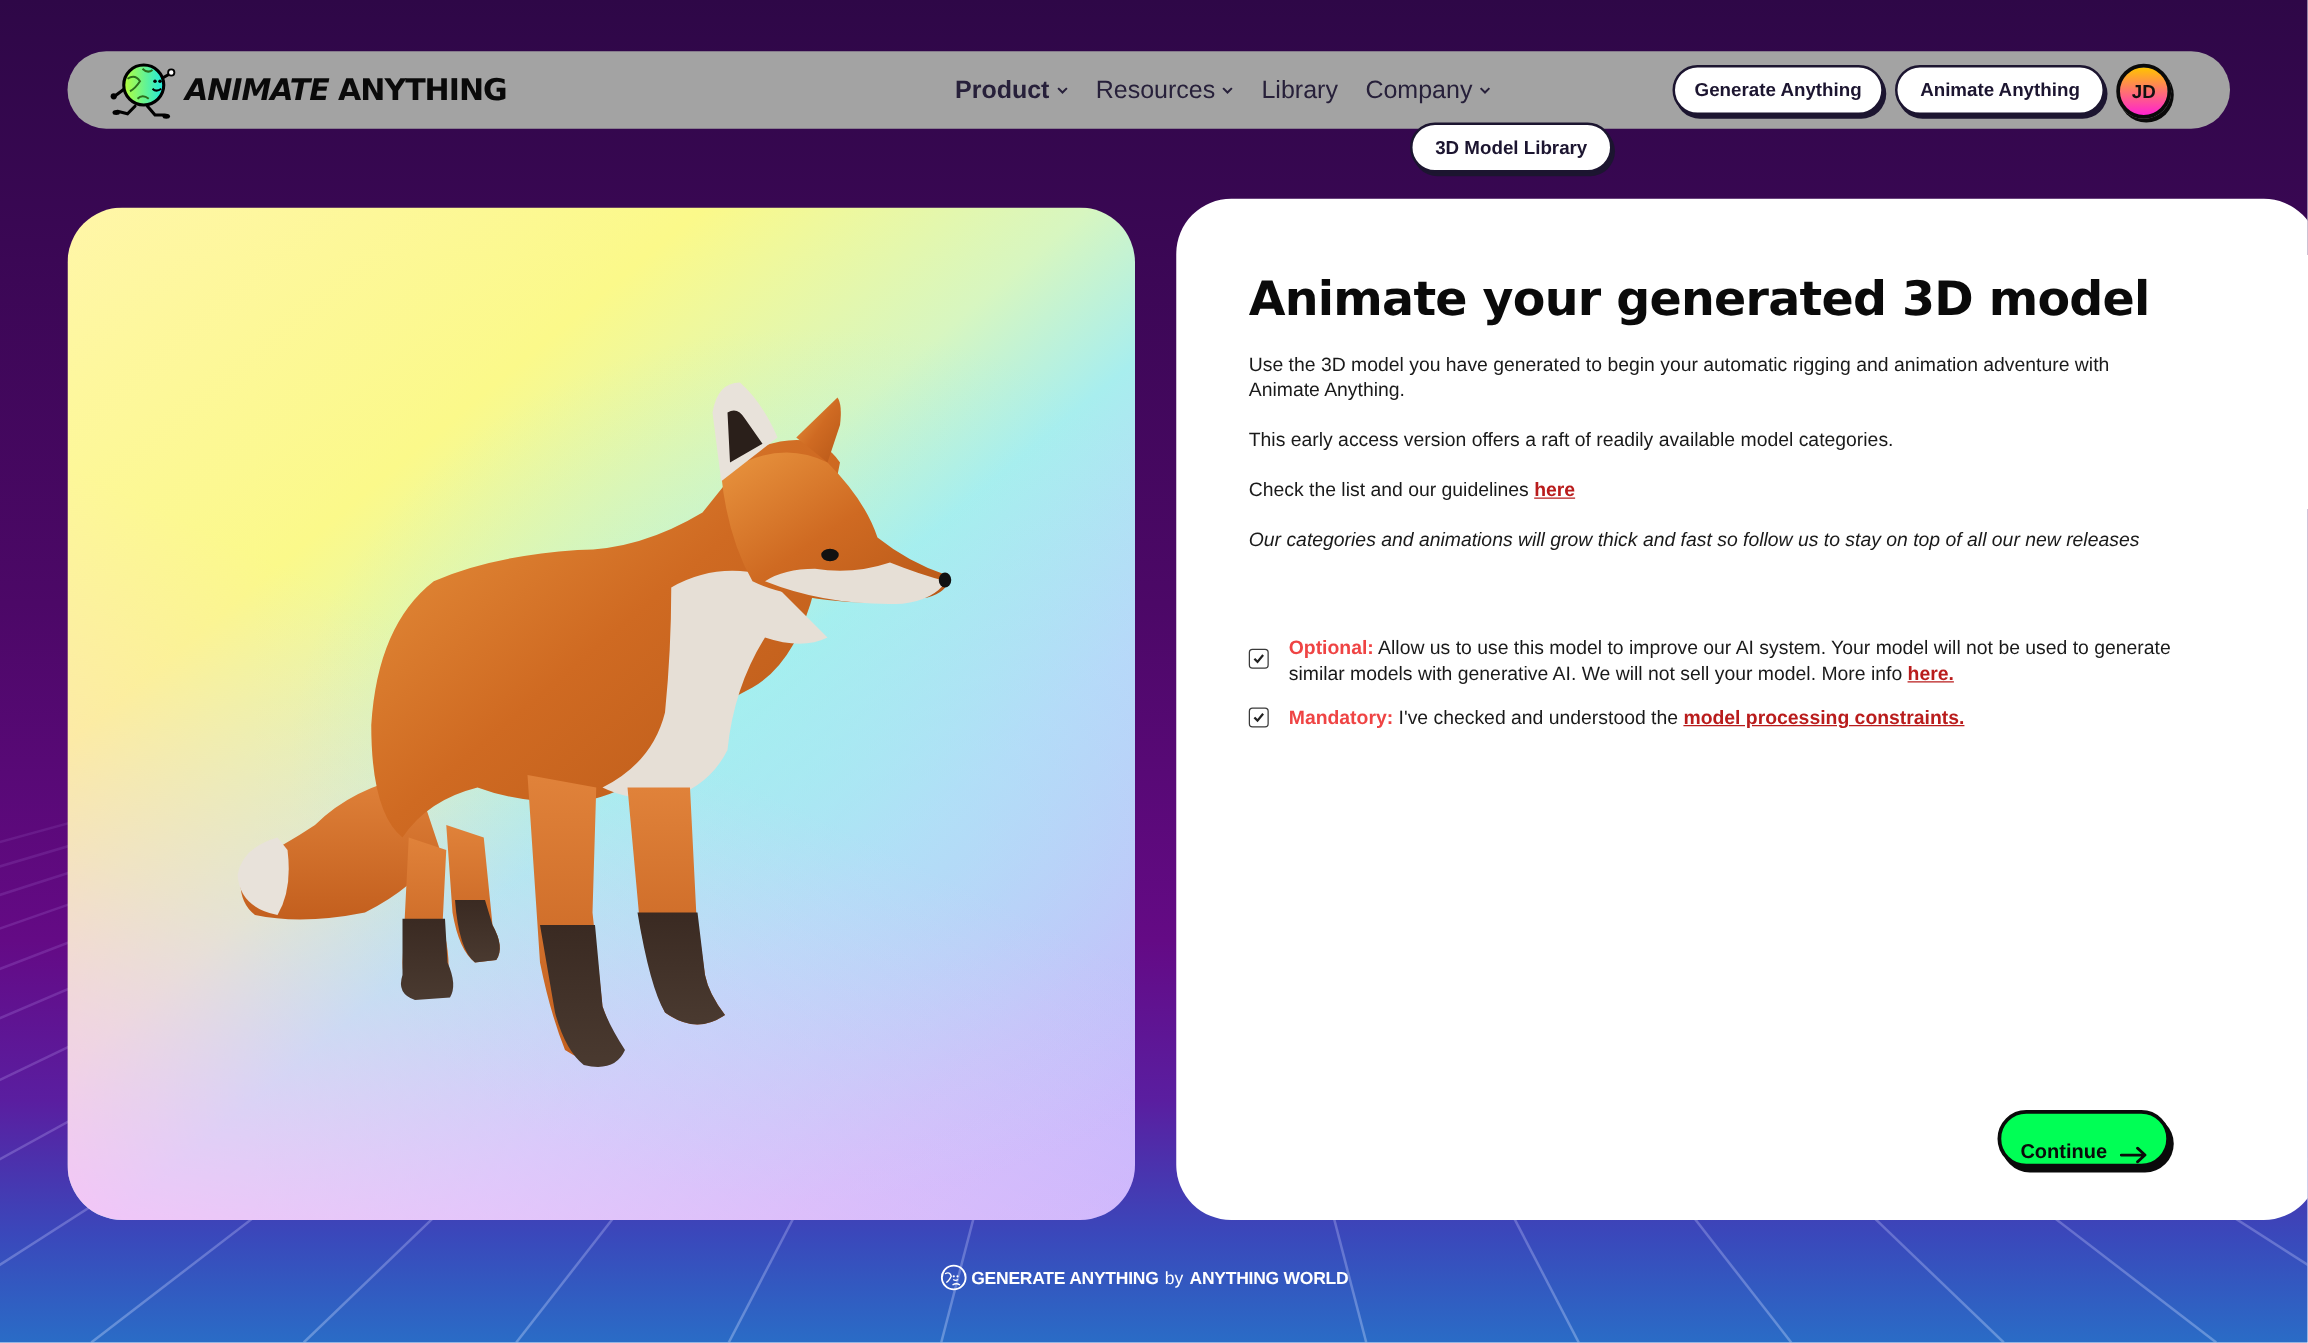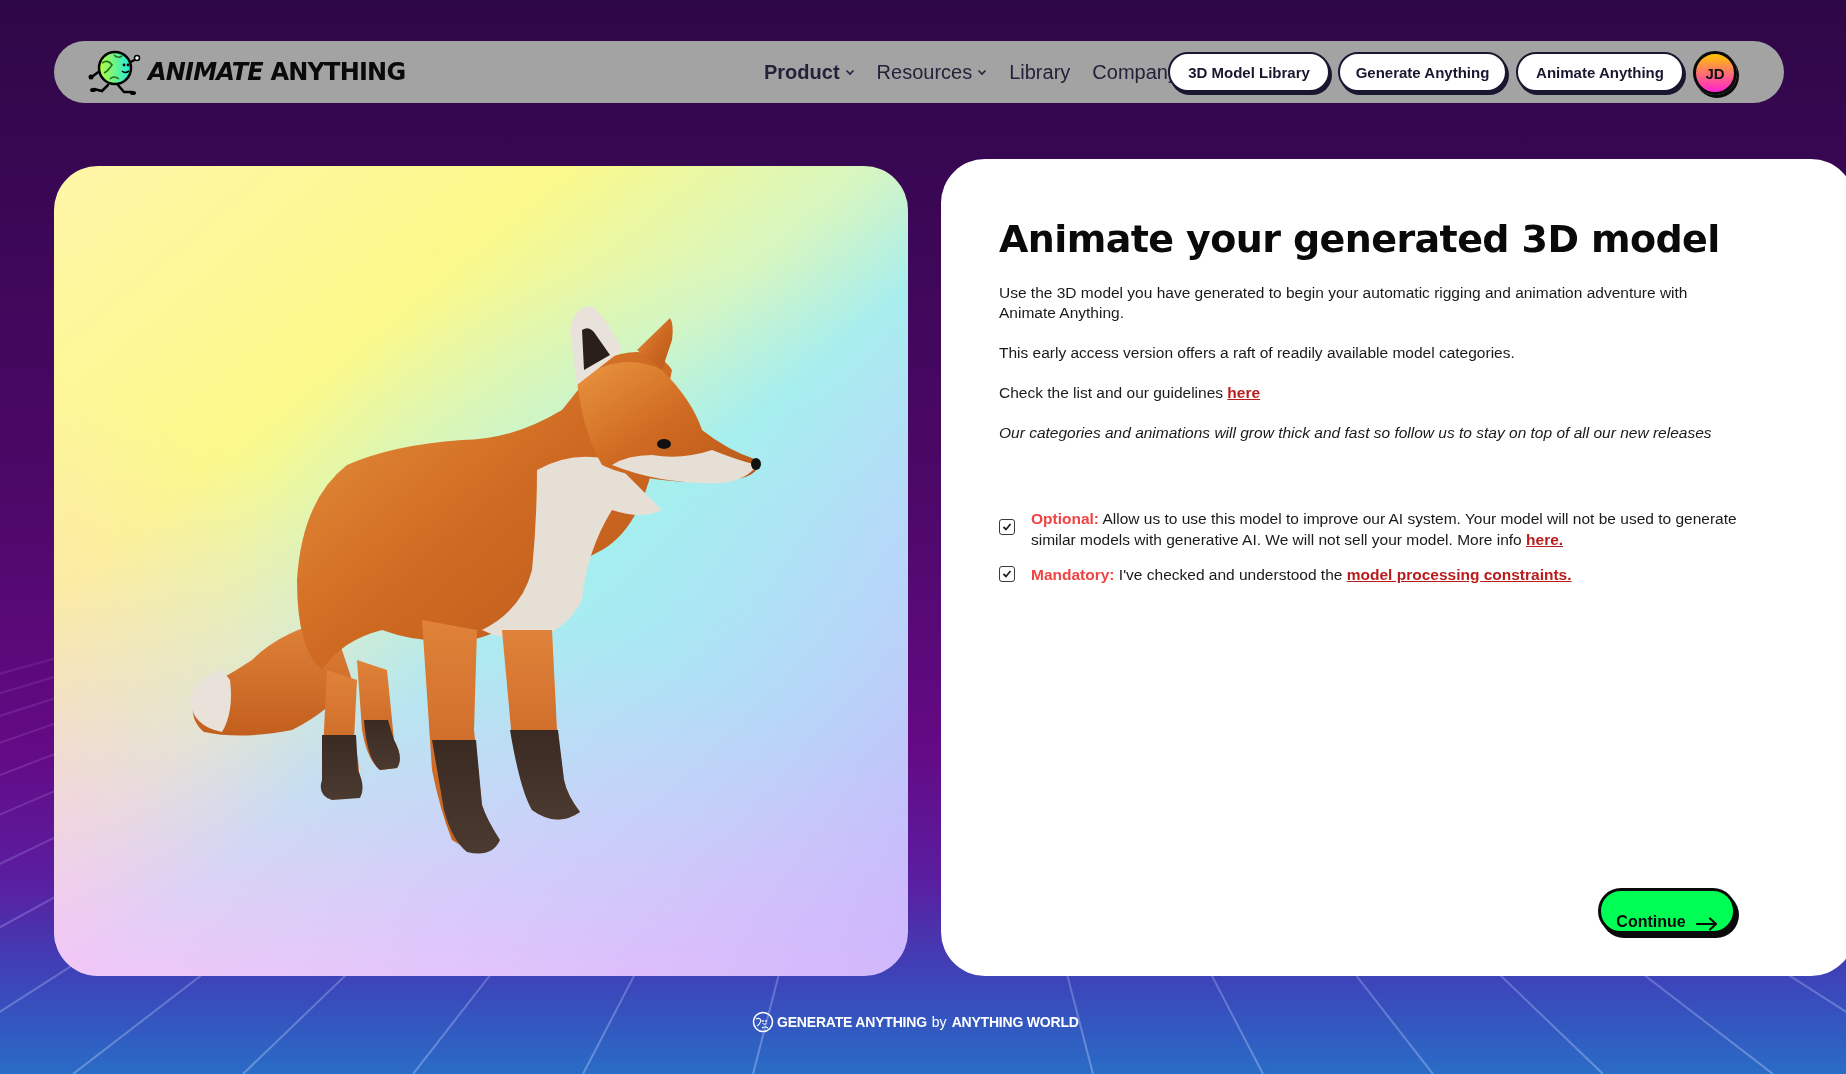--- a/index.html
+++ b/index.html
@@ -206,21 +206,21 @@
       <span>Library</span>
     </div>
     <div class="nav-link">
       <span>Company</span>
       <svg class="chev" viewBox="0 0 10 10">
           <path d="M1.5 3.5 L5 7 L8.5 3.5" stroke="#27203a" stroke-width="1.6" fill="none"></path>
         </svg>
     </div>
   </div>
 
-  <div class="nav-btn" style="left:1114px; width:162px;">3D Model Library</div>
+  <div class="nav-btn" style="left:1074px; width:162px;margin-top:46px;">3D Model Library</div>
   <div class="nav-btn" style="left:1284px; width:169px;">Generate Anything</div>
   <div class="nav-btn" style="left:1462px; width:168px;">Animate Anything</div>
   <div class="avatar">JD</div>
 </div>
 
 <div class="preview">
   <svg class="fox" viewBox="0 0 580 570">
     <defs>
       <linearGradient id="fur" x1="0" y1="0" x2="1" y2="1">
         <stop offset="0" stop-color="#e9953f"></stop>

